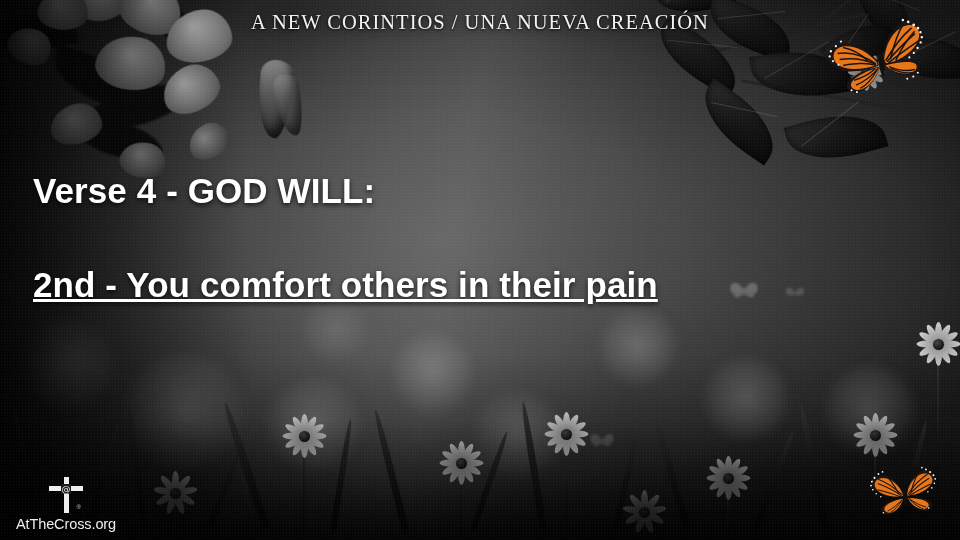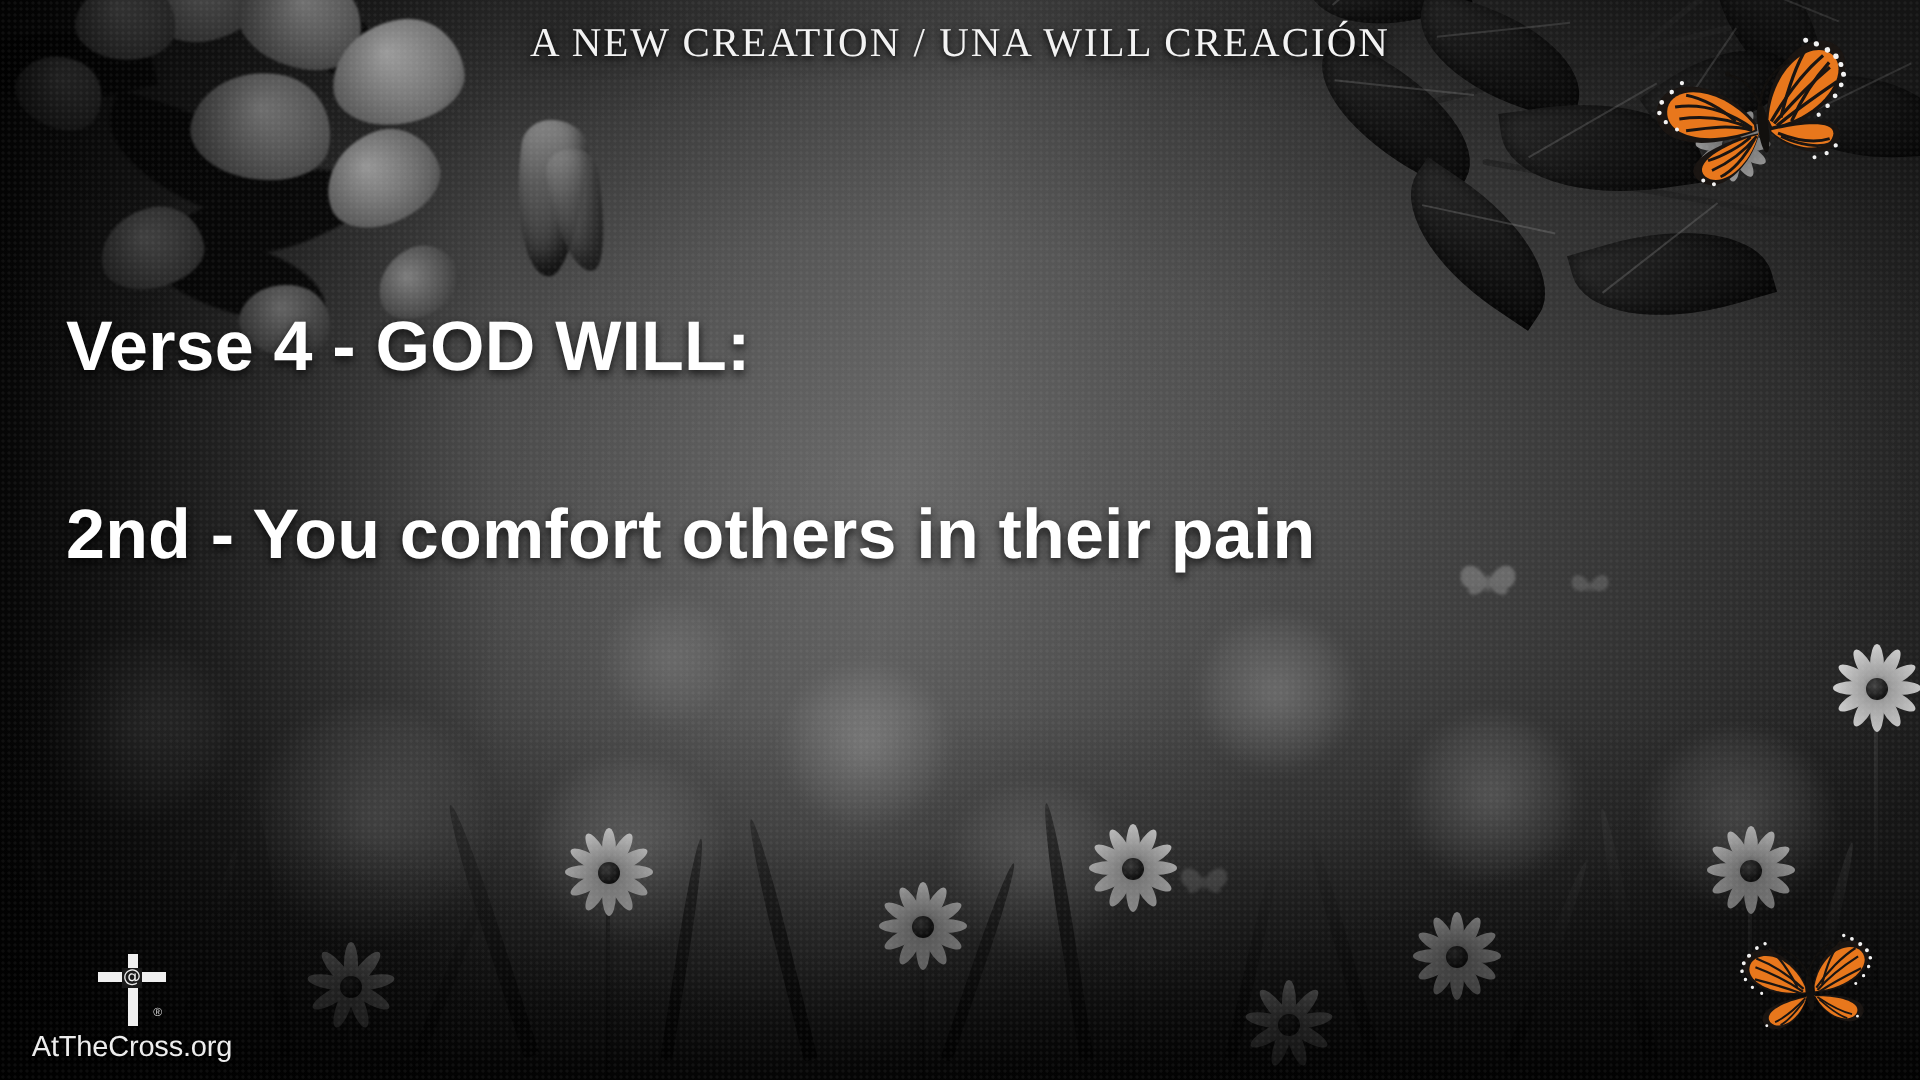--- a/index.html
+++ b/index.html
@@ -175,36 +175,36 @@
     color: #f2f2f2;
     line-height: 1.2;
     margin: 2px 0 0 0;
     text-shadow: 0 1px 3px rgba(0,0,0,0.85), 0 0 10px rgba(0,0,0,0.55);
     font-weight: normal;
   }
 
   .body-block {
     position: absolute;
     left: 33px;
-    top: 156px;
+    top: 173px;
     width: 860px;
     pointer-events: none;
   }
   .body-line {
     font-family: "Liberation Sans", sans-serif;
     font-weight: bold;
     font-size: 35px;
     color: #ffffff;
     line-height: 1;
     margin: 0 0 59px 0;
     letter-spacing: 0.1px;
     text-shadow: 0 2px 5px rgba(0,0,0,0.75);
     white-space: nowrap;
   }
-  .body-line:last-child { margin-bottom: 16px; }
+  .body-line:last-child { margin-bottom: 16px; text-decoration: underline; }
 
   
   .logo {
     position: absolute;
     left: 10px;
     bottom: 8px;
     width: 112px;
   }
   .logo-cross {
     position: relative;
@@ -624,21 +624,21 @@
 
       <ellipse cx="100" cy="78" rx="4.6" ry="22" fill="#12100e"></ellipse>
       <path d="M100 58 C104 42, 116 30, 128 24" stroke="#12100e" stroke-width="2.2" fill="none"></path>
       <path d="M100 58 C96 42, 84 30, 72 24" stroke="#12100e" stroke-width="2.2" fill="none"></path>
       <circle cx="129" cy="23" r="2.2" fill="#12100e"></circle>
       <circle cx="71" cy="23" r="2.2" fill="#12100e"></circle>
     </g>
   </svg>
 
   <div class="title-block">
-    <h2 class="slide-subtitle">A NEW CREATION / UNA WILL CREACIÓN</h2>
+    <h2 class="slide-subtitle">A NEW CORINTIOS / UNA NUEVA CREACIÓN</h2>
   </div>
 
   <div class="body-block">
     <p class="body-line">Verse 4 - GOD WILL:</p>
     <p class="body-line">2nd - You comfort others in their pain</p>
   </div>
 
   <div class="logo">
     <div class="logo-cross">
       <div class="cross-v"></div>

